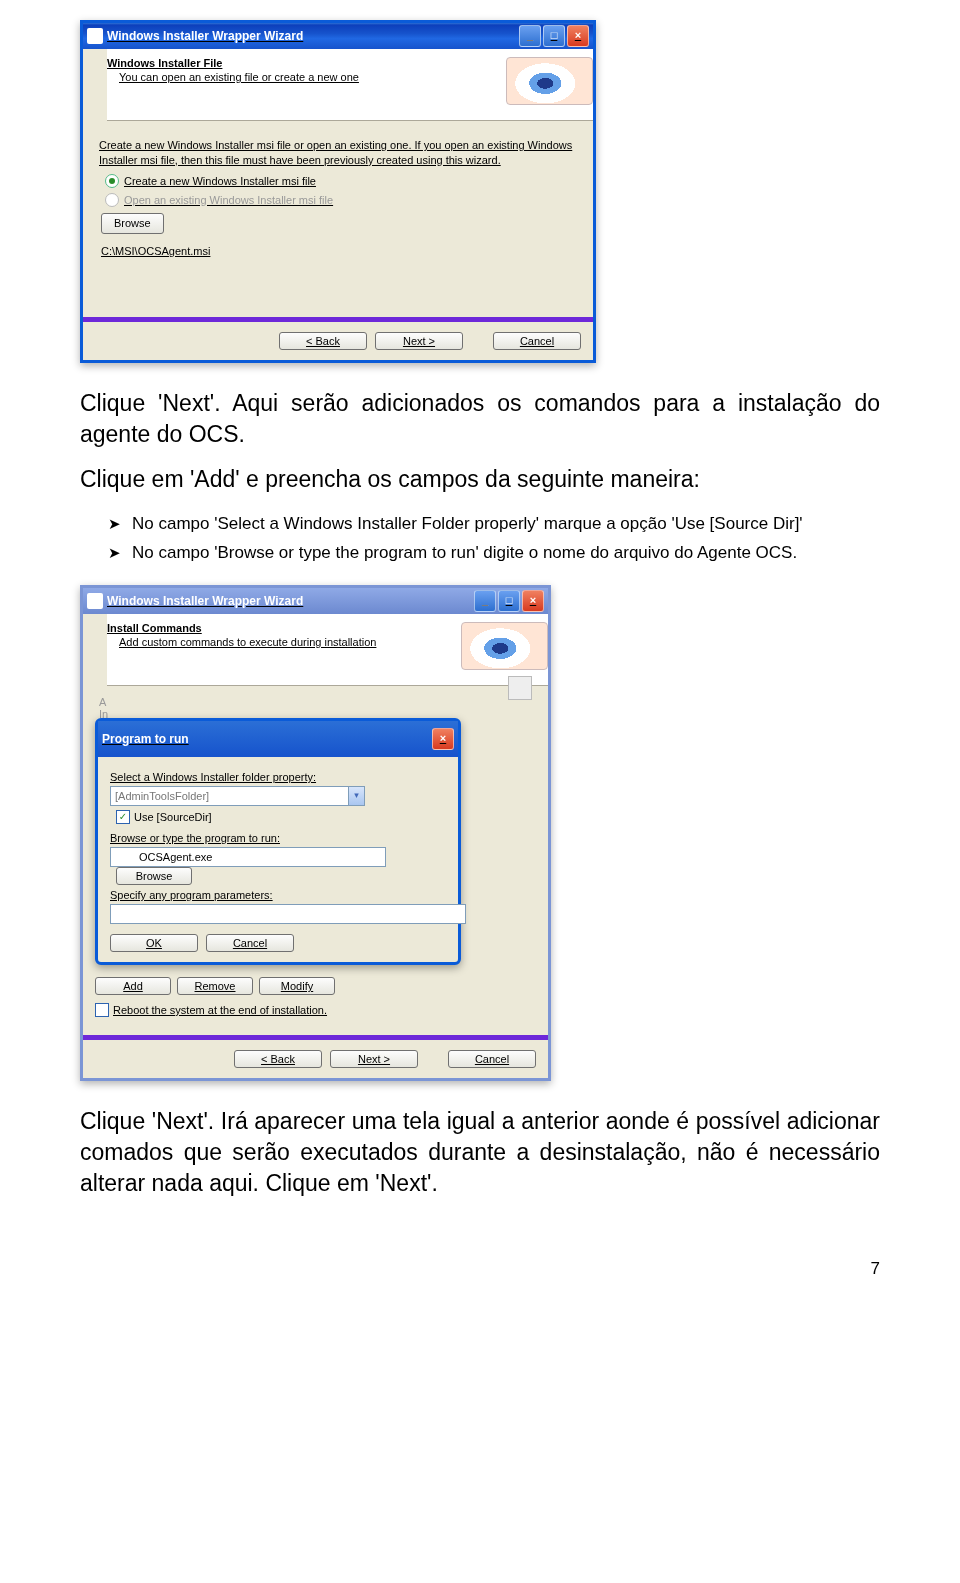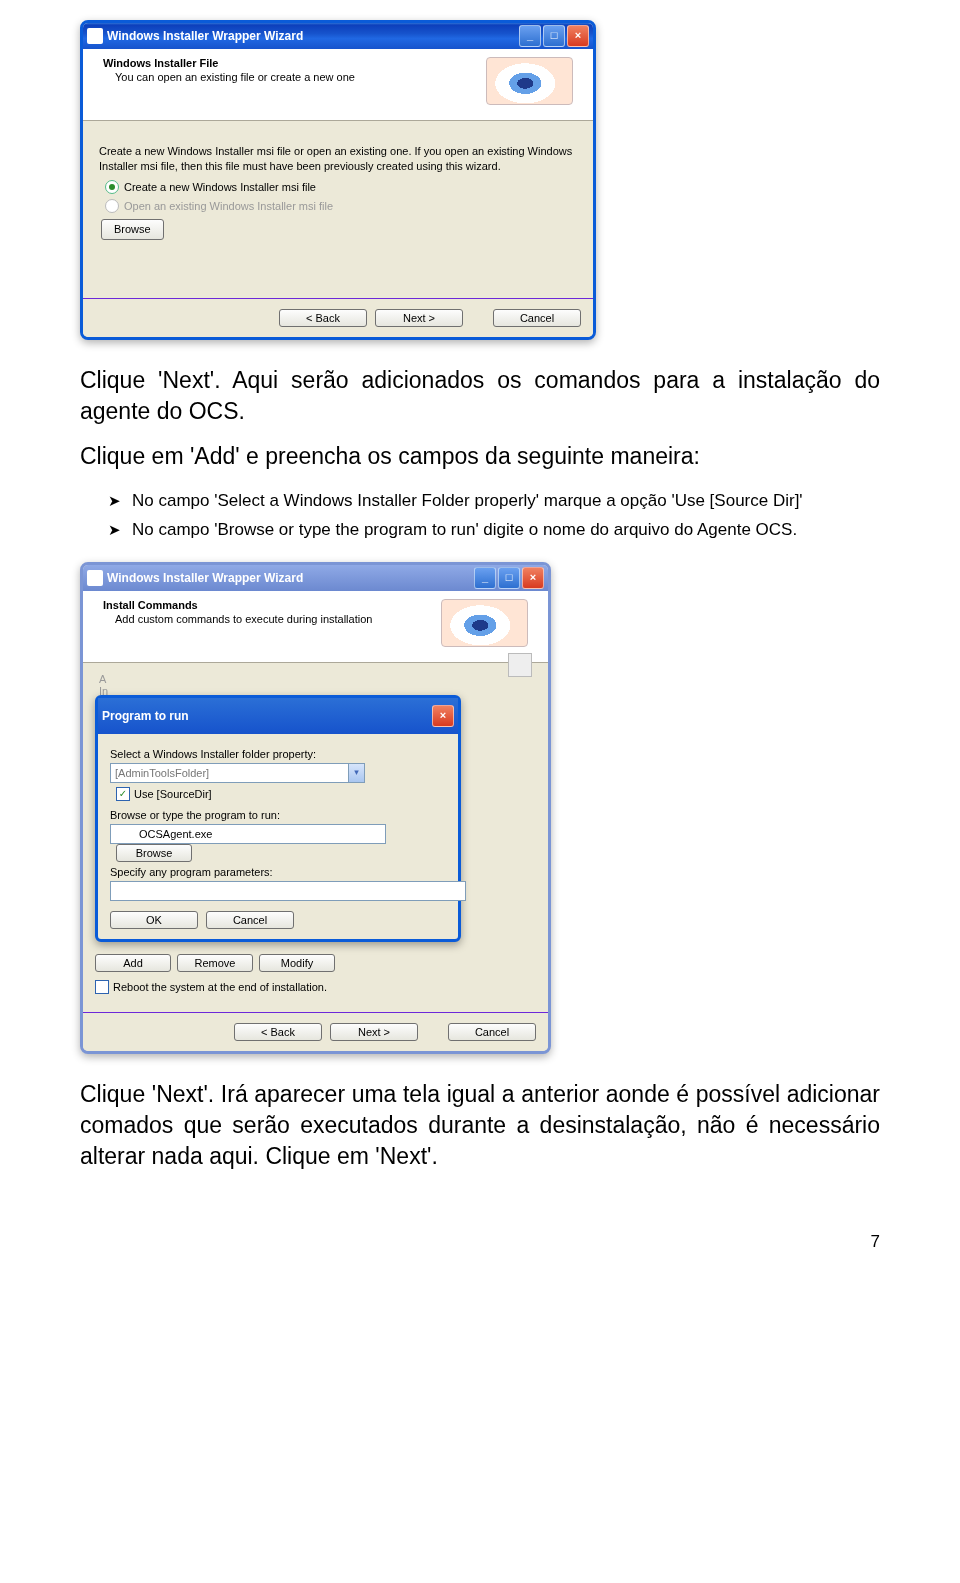--- a/index.html
+++ b/index.html
@@ -11,27 +11,28 @@
     font-size: 15px;
     color: #000;
   }
   .page {
     padding: 20px 80px 40px 80px;
   }
   .win {
     width: 510px;
     margin: 0 0 25px 0;
     border: 3px solid #0a5bd8;
-    border-radius: 8px;
+    border-radius: 0;
     overflow: hidden;
     box-shadow: 0 3px 8px rgba(0,0,0,0.3);
     background: #ece9d8;
     font-size: 11px;
     font-family: Tahoma, Arial, sans-serif;
     color: #000;
+    text-decoration: underline;
   }
   .titlebar {
     background: linear-gradient(to bottom, #2b6fd6 0%, #0d3fbb 8%, #1653cc 40%, #2068e3 60%, #1653cc 100%);
     color: #fff;
     height: 26px;
     display: flex;
     align-items: center;
     padding: 0 4px;
     font-weight: bold;
   }
@@ -53,38 +54,40 @@
     color: #fff;
     font-size: 11px;
     line-height: 18px;
     text-align: center;
     cursor: default;
   }
   .tb-btn.close { background: linear-gradient(to bottom,#f08060,#d83a20); }
   .win-header {
     background: #fff;
     border-bottom: 1px solid #aca899;
-    padding: 8px 20px;
+    padding: 8px 0;
     display: flex;
     justify-content: flex-start;
     gap: 10px;
     min-height: 55px;
+    margin-left: 24px;
   }
   .win-header .ht { flex:1; }
   .win-header .ht .h1 { font-weight: bold; margin-bottom: 2px; }
   .win-header .ht .h2 { margin-left: 12px; color:#000; }
   .eye-icon {
     width: 85px; height: 46px;
     background: radial-gradient(ellipse 30px 20px at 45% 55%, #1e3a8a 0 8px, #64a0e8 8px 16px, #fff 16px 30px, #ffe5d5 30px 100%);
     border: 1px solid #cbb;
     border-radius: 4px;
   }
   .win-body {
-    padding: 23px 16px 8px 16px;
+    padding: 8px 16px 8px 16px;
     line-height: 1.35;
+    margin-top: 9px;
   }
   .win-body p { margin: 0 0 6px 0; }
   .win-body .q { margin-top: 10px; }
   .radio-row { display:flex; align-items:center; gap:5px; margin: 4px 0 2px 6px; }
   .radio-row.disabled { color: #999; }
   .radio {
     width:12px; height:12px; border:1px solid #5b8; border-radius:50%;
     display:inline-flex; align-items:center; justify-content:center;
     background: #fff;
   }
@@ -97,21 +100,21 @@
     border-radius:3px;
     padding: 2px 12px;
     font-size:11px;
     font-family: Tahoma,Arial;
     color:#000;
     text-align:center;
     cursor:default;
   }
   .xp-btn.wide{ min-width:62px; }
   .win-footer {
-    border-top: 1px solid #6d28d9;
+    border-top: 5px solid #6d28d9;
     background:#ece9d8;
     padding: 10px 12px;
     display:flex;
     justify-content:flex-end;
     gap:8px;
   }
   .pathline { margin-top: 10px; margin-left:2px; }
 
   
   .win.faded .titlebar { background: linear-gradient(to bottom,#8fa9e6,#6c89d0); color:#fff; }
@@ -198,20 +201,21 @@
         <span class="radio sel"></span>
         <span>Create a new Windows Installer msi file</span>
       </div>
       <div class="radio-row disabled">
         <span class="radio dis"></span>
         <span>Open an existing Windows Installer msi file</span>
       </div>
       <div style="margin-top:6px; margin-left:2px;">
         <span class="xp-btn">Browse</span>
       </div>
+      <div class="pathline">C:\MSI\OCSAgent.msi</div>
       <div style="height:50px;"></div>
     </div>
     <div class="win-footer">
       <span class="xp-btn wide">&lt; Back</span>
       <span class="xp-btn wide">Next &gt;</span>
       <span style="width:14px;"></span>
       <span class="xp-btn wide">Cancel</span>
     </div>
   </div>
 

